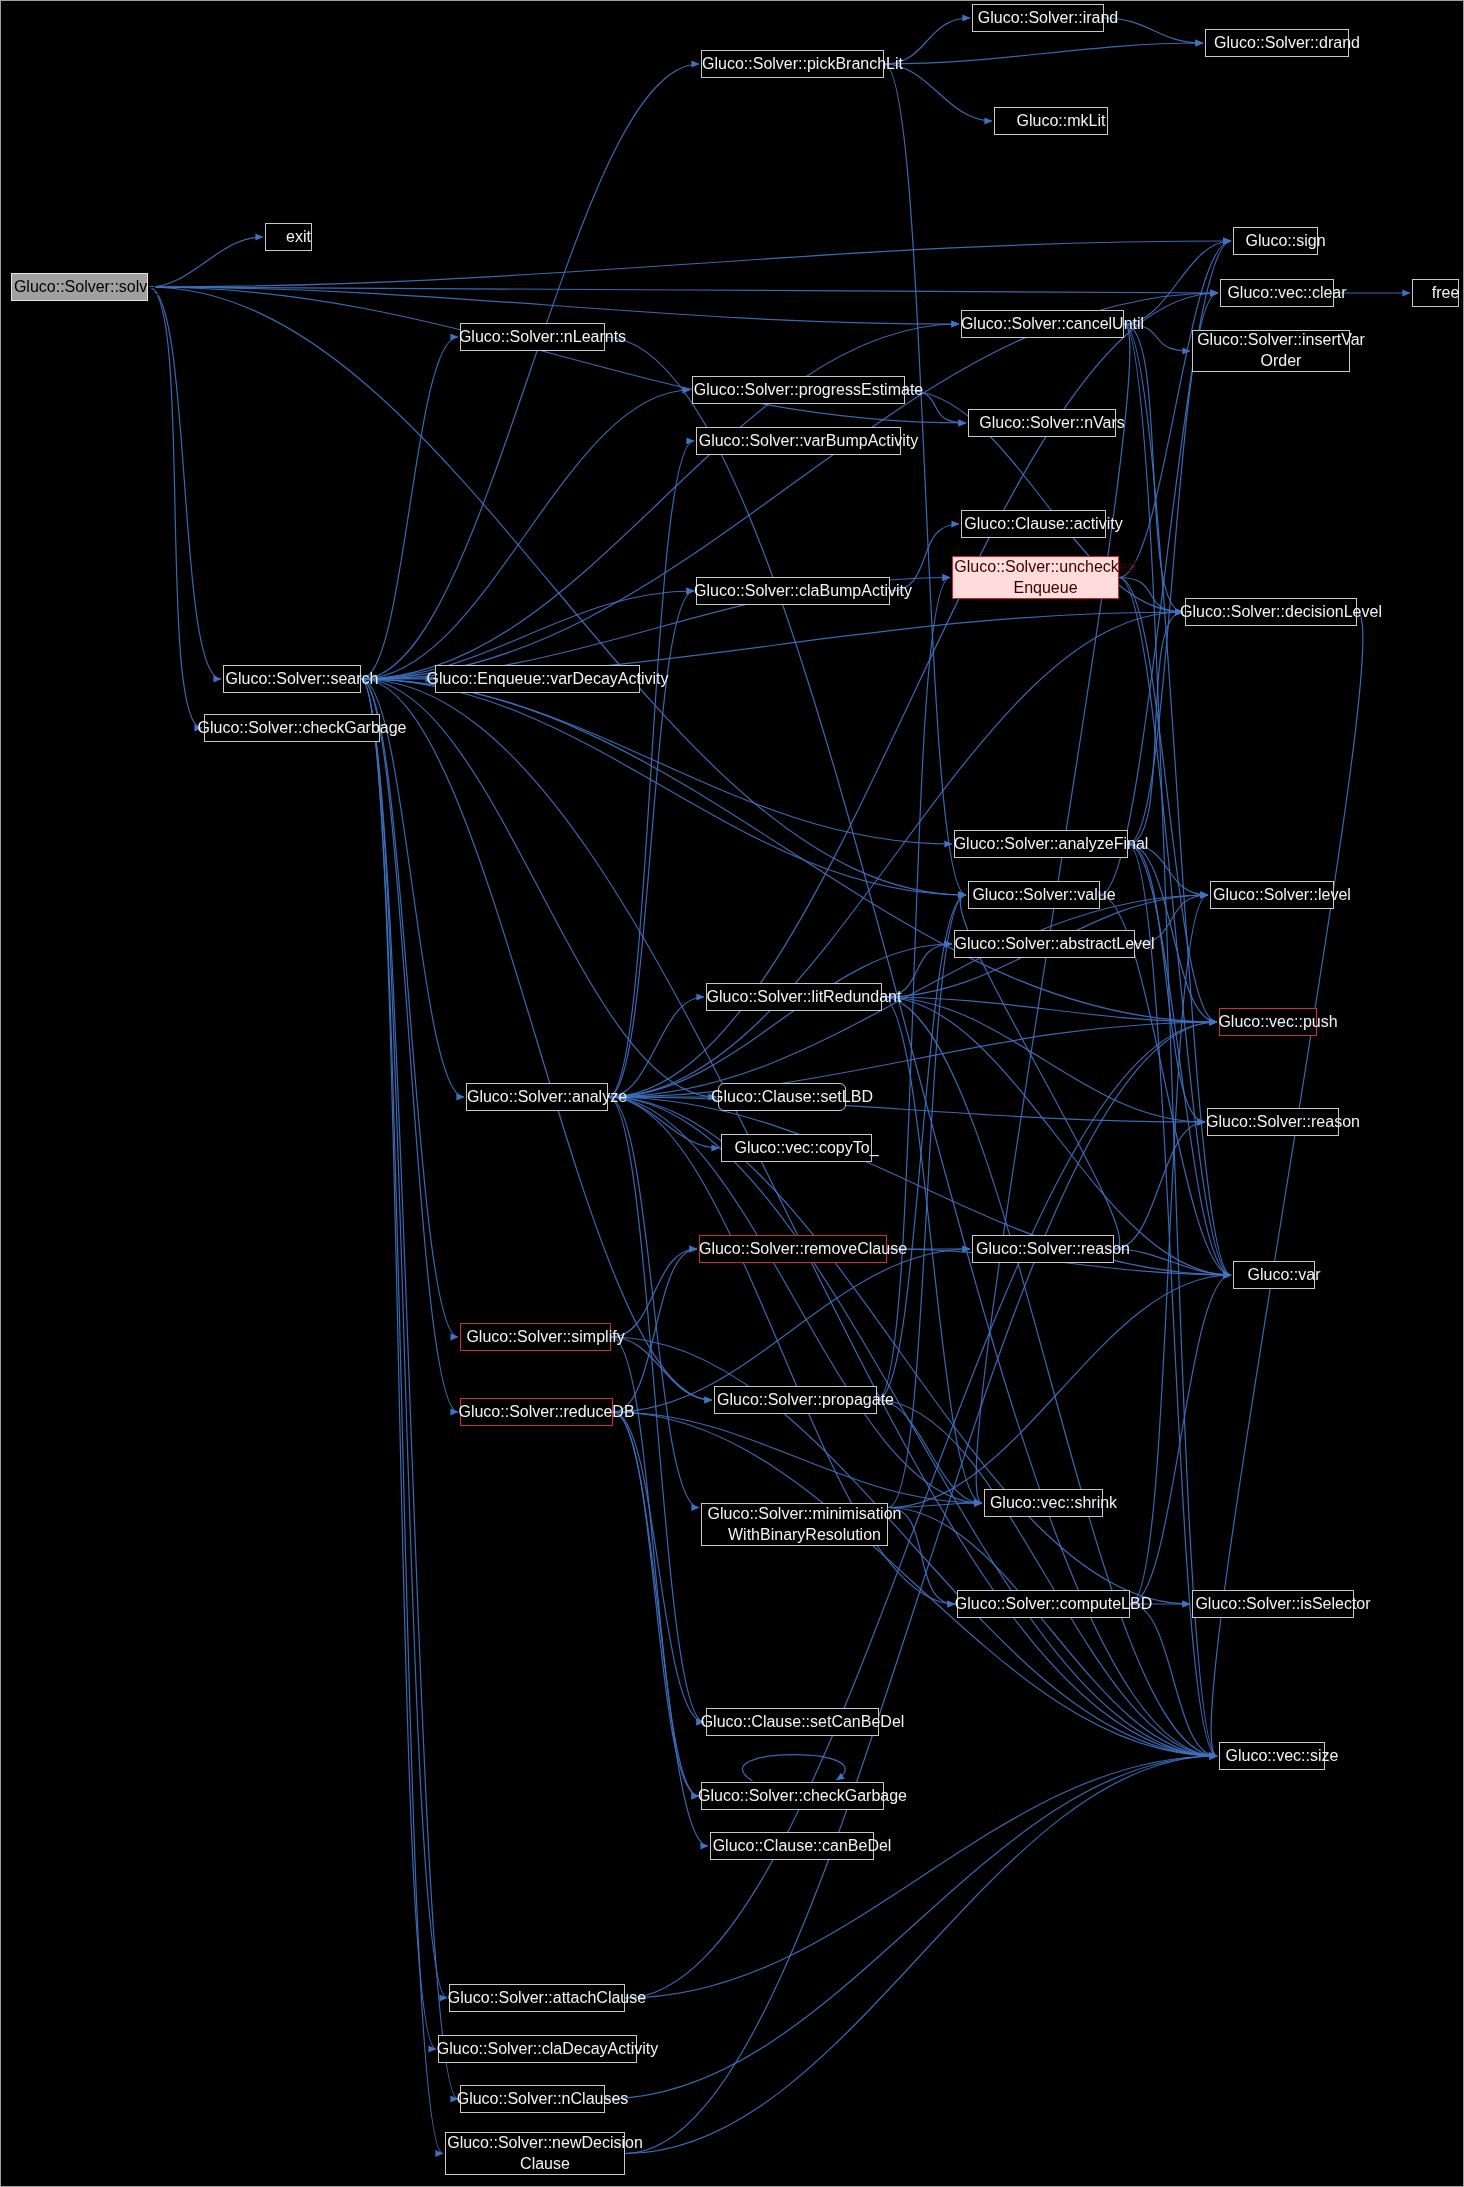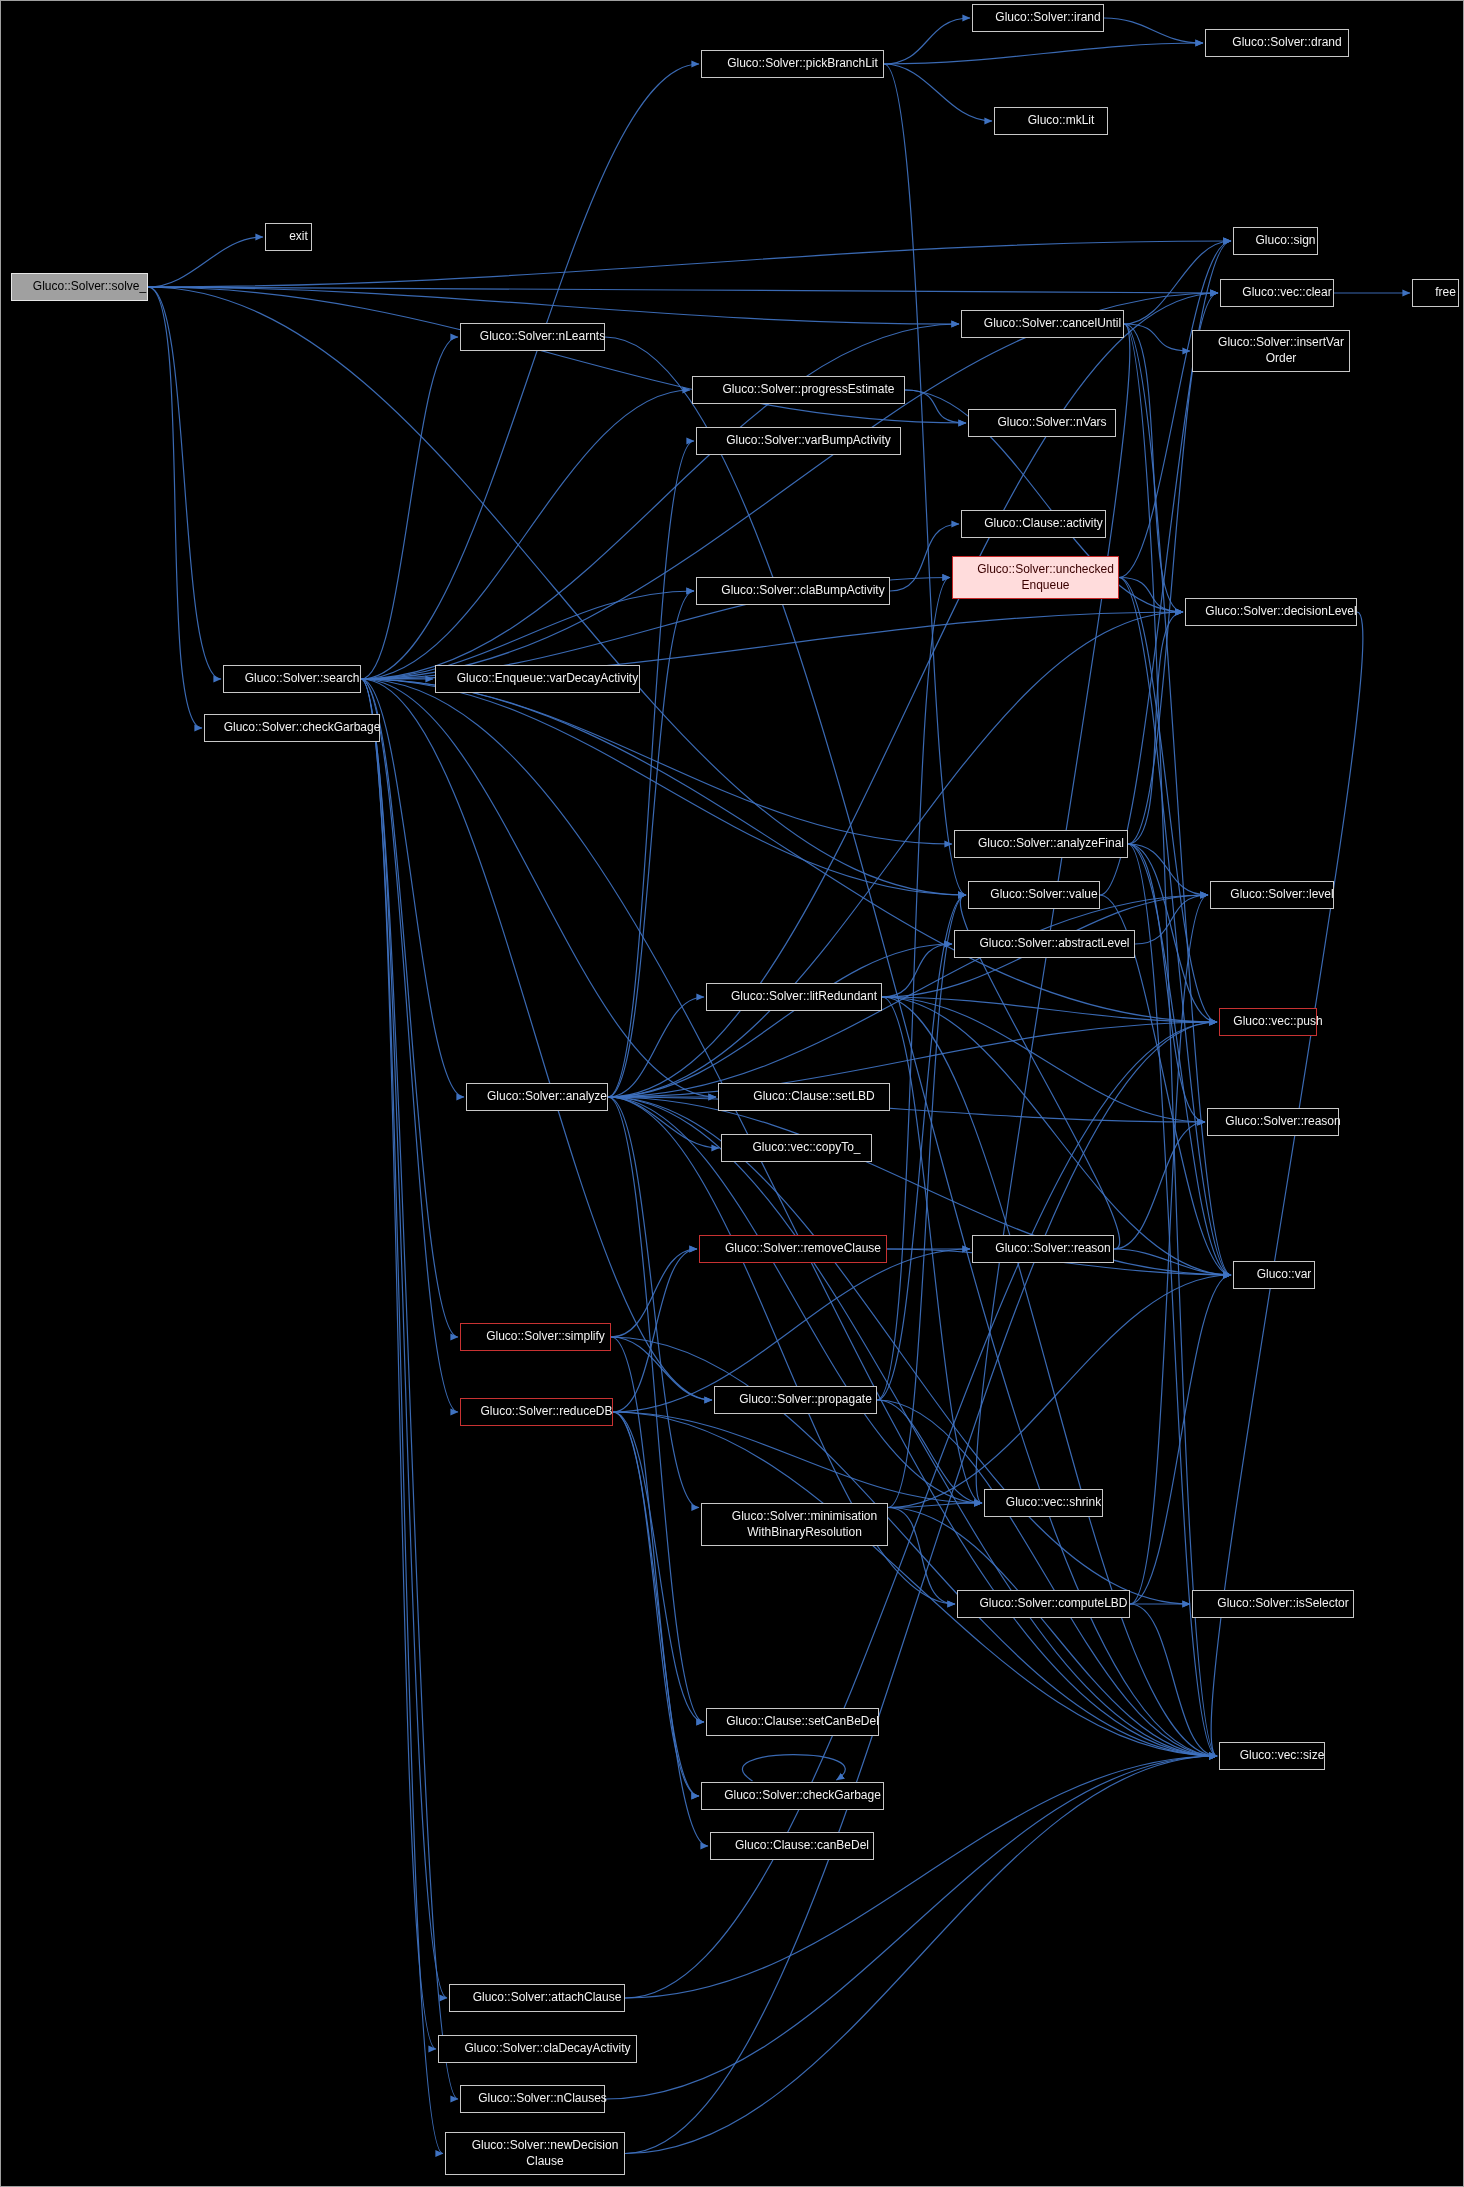--- a/index.html
+++ b/index.html
@@ -25,21 +25,21 @@
   .node {
     position: absolute;
     display: flex;
     flex-direction: column;
     align-items: center;
     justify-content: center;
     box-sizing: border-box;
     background: var(--node_fill, #000);
     border: 1px solid var(--node_border, #c8c8c8);
     color: var(--node_text, #f0f0f0);
-    font-size: 12px;
+    font-size: 16px;
     line-height: 1.3;
     text-align: center;
     white-space: nowrap;
     cursor: pointer;
     z-index: 2;
     padding-left: 20px;
   }
   .node.current {
     background: var(--current_fill, #a0a0a0);
     color: var(--current_text, #000);
@@ -269,21 +269,21 @@
     </div>
     <div class="node normal" style="left: 706px; top: 983px; width: 176px; height: 28px;">
       <span>Gluco::Solver::litRedundant</span>
     </div>
     <div class="node truncated" style="left: 1219px; top: 1008px; width: 98px; height: 28px;">
       <span>Gluco::vec::push</span>
     </div>
     <div class="node normal" style="left: 466px; top: 1083px; width: 142px; height: 28px;">
       <span>Gluco::Solver::analyze</span>
     </div>
-    <div class="node normal" style="left: 718px; top: 1083px; width: 172px; height: 28px;">
+    <div class="node normal" style="left: 718px; top: 1083px; width: 128px; height: 28px; border-radius: 6px;">
       <span>Gluco::Clause::setLBD</span>
     </div>
     <div class="node normal" style="left: 721px; top: 1134px; width: 151px; height: 28px;">
       <span>Gluco::vec::copyTo_</span>
     </div>
     <div class="node normal" style="left: 1207px; top: 1108px; width: 132px; height: 28px;">
       <span>Gluco::Solver::reason</span>
     </div>
     <div class="node truncated" style="left: 699px; top: 1235px; width: 188px; height: 28px;">
       <span>Gluco::Solver::removeClause</span>

